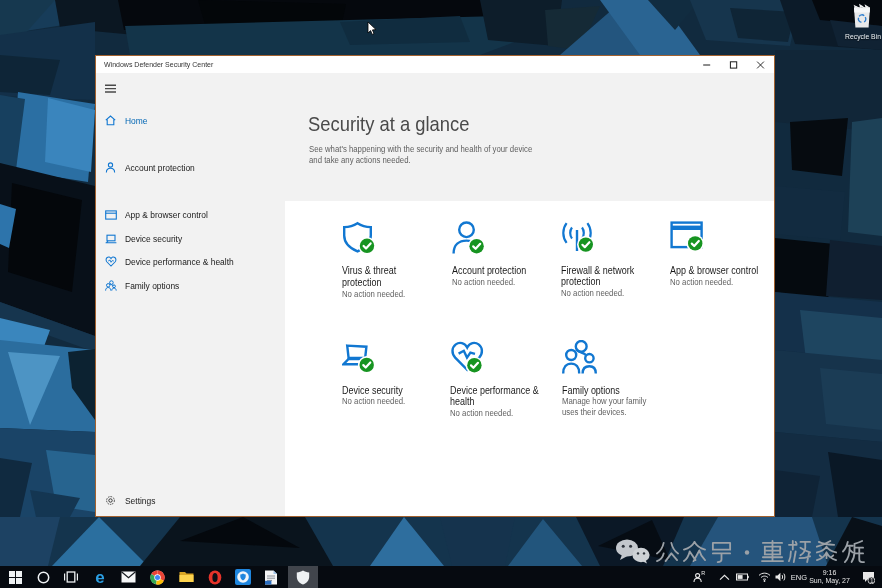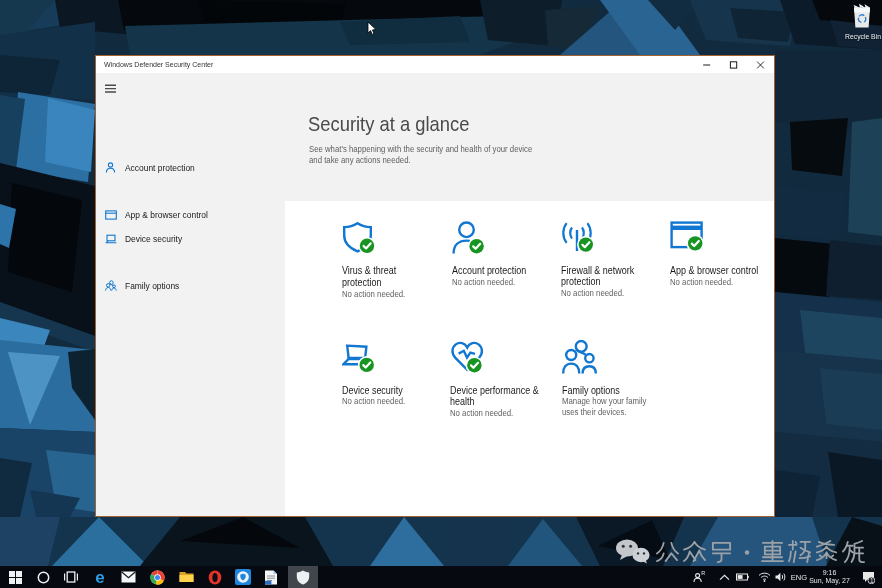--- a/index.html
+++ b/index.html
@@ -203,53 +203,76 @@
 
     <svg class="abs" width="12" height="10" viewBox="0 0 12 10" style="left:9px;top:28px">
       <path d="M0,1.2 H11 M0,4.6 H11 M0,8 H11" stroke="#4a4a4a" stroke-width="1.4"></path>
     </svg>
 
     <div id="whitepanel"></div>
 
     <div id="h1">Security at a glance</div>
     <div id="sub">See what's happening with the security and health of your device<br>and take any actions needed.</div>
 
+    <div class="navitem" style="top:52.8px">
+        <span class="ic"><svg width="11" height="11" viewBox="0 0 11 11">
+            <path d="M0.8,5.2 L5.5,1 L10.2,5.2 M2.2,4.4 V9.8 H8.8 V4.4" stroke="#1177d1" fill="none" stroke-width="1.1"></path>
+          </svg></span>
+        <span class="tx sel">Home</span>
+      </div>
     <div class="navitem" style="top:100.0px">
         <span class="ic"><svg width="11" height="11" viewBox="0 0 11 11">
             <circle cx="5.5" cy="3" r="2.1" stroke="#1177d1" fill="none" stroke-width="1.1"></circle>
             <path d="M1.4,10.4 C1.4,7.6 3.2,6.3 5.5,6.3 C7.8,6.3 9.6,7.6 9.6,10.4" stroke="#1177d1" fill="none" stroke-width="1.1"></path>
           </svg></span>
         <span class="tx">Account protection</span>
       </div>
     <div class="navitem" style="top:147.3px">
         <span class="ic"><svg width="12" height="10" viewBox="0 0 12 10">
             <rect x="0.7" y="0.9" width="10.6" height="8.2" stroke="#1177d1" fill="none" stroke-width="1.1"></rect>
             <path d="M0.7,3.2 H11.3" stroke="#1177d1" fill="none" stroke-width="1.1"></path>
           </svg></span>
         <span class="tx">App &amp; browser control</span>
       </div>
     <div class="navitem" style="top:170.9px">
         <span class="ic"><svg width="12" height="10" viewBox="0 0 12 10">
             <rect x="2" y="1.2" width="8" height="5.6" stroke="#1177d1" fill="none" stroke-width="1.1"></rect>
             <path d="M1.6,8.8 L3,6.8 M0.6,8.8 H11.4" stroke="#1177d1" fill="none" stroke-width="1.1"></path>
           </svg></span>
         <span class="tx">Device security</span>
+      </div>
+    <div class="navitem" style="top:194.5px">
+        <span class="ic"><svg width="12" height="11" viewBox="0 0 12 11">
+            <path d="M6,2.6 C6.8,0.9 8.6,0.6 9.8,1.5 C11.2,2.6 11.3,4.6 10,6 L6,10 L2,6 C0.7,4.6 0.8,2.6 2.2,1.5 C3.4,0.6 5.2,0.9 6,2.6 Z" stroke="#1177d1" fill="none" stroke-width="1.05"></path>
+            <path d="M3.2,5 L5,4 L6,6.3 L7.2,4.6 L8.8,5" stroke="#1177d1" fill="none" stroke-width="0.9"></path>
+          </svg></span>
+        <span class="tx">Device performance &amp; health</span>
       </div>
     <div class="navitem" style="top:218.1px">
         <span class="ic"><svg width="12" height="11" viewBox="0 0 12 11">
             <circle cx="6.4" cy="2.6" r="1.8" stroke="#1177d1" fill="none" stroke-width="1"></circle>
             <circle cx="3.2" cy="5.3" r="1.7" stroke="#1177d1" fill="none" stroke-width="1"></circle>
             <circle cx="9" cy="6.3" r="1.4" stroke="#1177d1" fill="none" stroke-width="1"></circle>
             <path d="M0.6,10.6 C0.6,8.6 1.7,7.5 3.2,7.5 C4.7,7.5 5.8,8.6 5.8,10.6" stroke="#1177d1" fill="none" stroke-width="1"></path>
             <path d="M6.8,10.6 C6.8,9 7.7,8.1 9,8.1 C10.3,8.1 11.2,9 11.2,10.6" stroke="#1177d1" fill="none" stroke-width="1"></path>
             <path d="M4.8,3.6 C5.6,4.6 7.4,4.8 8.2,5.6" stroke="#1177d1" fill="none" stroke-width="1"></path>
           </svg></span>
         <span class="tx">Family options</span>
       </div>
 
+    <div class="navitem" style="top:433px">
+      <span class="ic"><svg width="11" height="11" viewBox="0 0 11 11">
+            <circle cx="5.5" cy="5.5" r="1.7" stroke="#333" fill="none" stroke-width="1"></circle>
+            <path d="M5.5,0.7 L6.2,2.3 L7.9,1.7 L8.2,3.4 L10,3.5 L9.3,5.1 L10.7,6.2 L9.3,7.2 L9.9,8.9 L8.1,9 L7.8,10.7 L6.2,9.9 L5.1,11.2" fill="none" stroke="none"></path>
+            <g stroke="#333" stroke-width="0.9" fill="none">
+              <circle cx="5.5" cy="5.5" r="3.9" stroke-dasharray="1.55,1.0"></circle>
+            </g>
+          </svg></span>
+      <span class="tx">Settings</span>
+    </div>
 
     <div class="tile" style="left:209.5px;top:164.5px;width:104px">
         <div style="height:36px"><svg width="40" height="36" viewBox="0 0 40 36">
             <path d="M15.5,2.2 C19.5,4.8 23.7,6 28.8,6.1 V14.5 C28.8,21.8 23.4,27.1 15.5,30.4 C7.6,27.1 2.2,21.8 2.2,14.5 V6.1 C7.3,6 11.5,4.8 15.5,2.2 Z" stroke="#1177d1" fill="none" stroke-width="2.4"></path>
             <circle cx="25.0" cy="24.8" r="8.8" fill="#fff"></circle>
             <circle cx="25.0" cy="24.8" r="7.2" fill="#179421"></circle>
             <path d="M21.6,25.0 L24.0,27.400000000000002 L28.6,22.400000000000002" stroke="#fff" stroke-width="2.2" fill="none" stroke-linecap="round" stroke-linejoin="round"></path>
           </svg></div>
         <div class="ttl" style="margin-top:8.5px">Virus &amp; threat<br>protection</div>
         <div class="dsc" style="margin-top:0">No action needed.</div>

